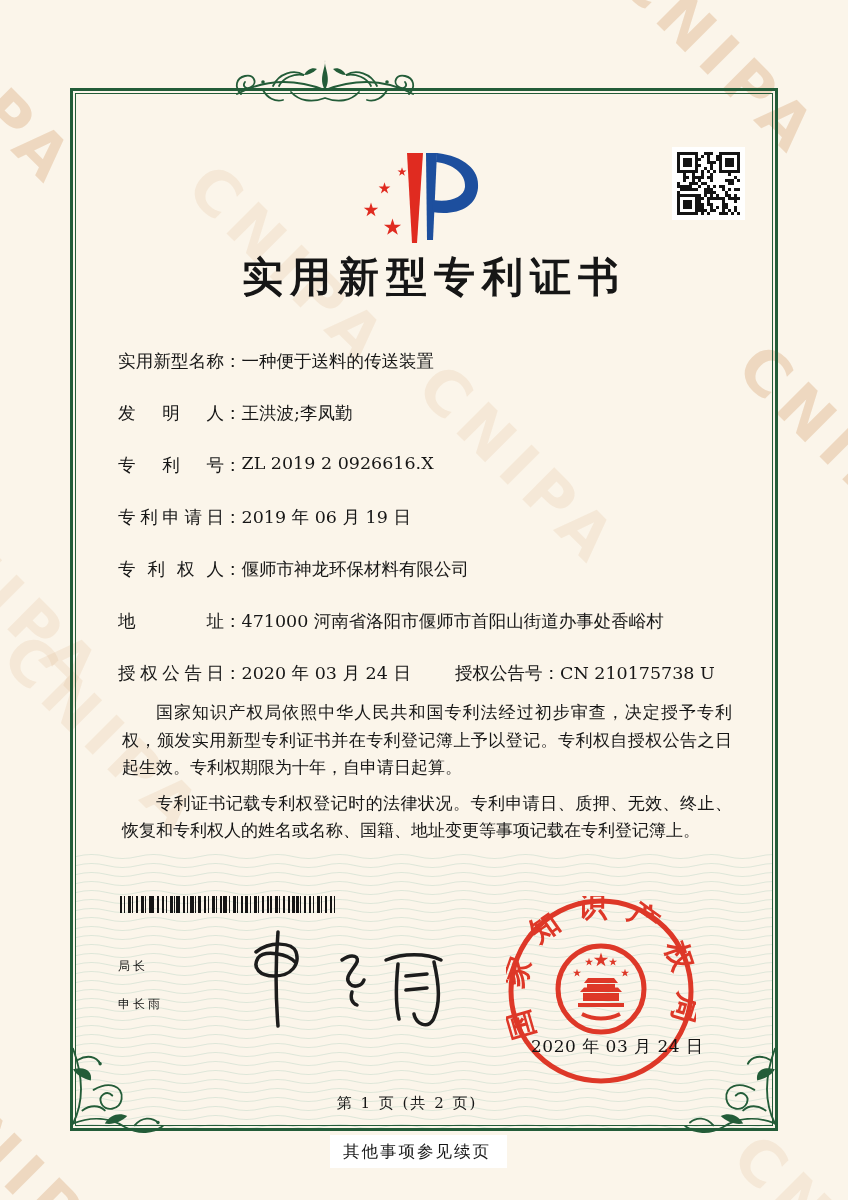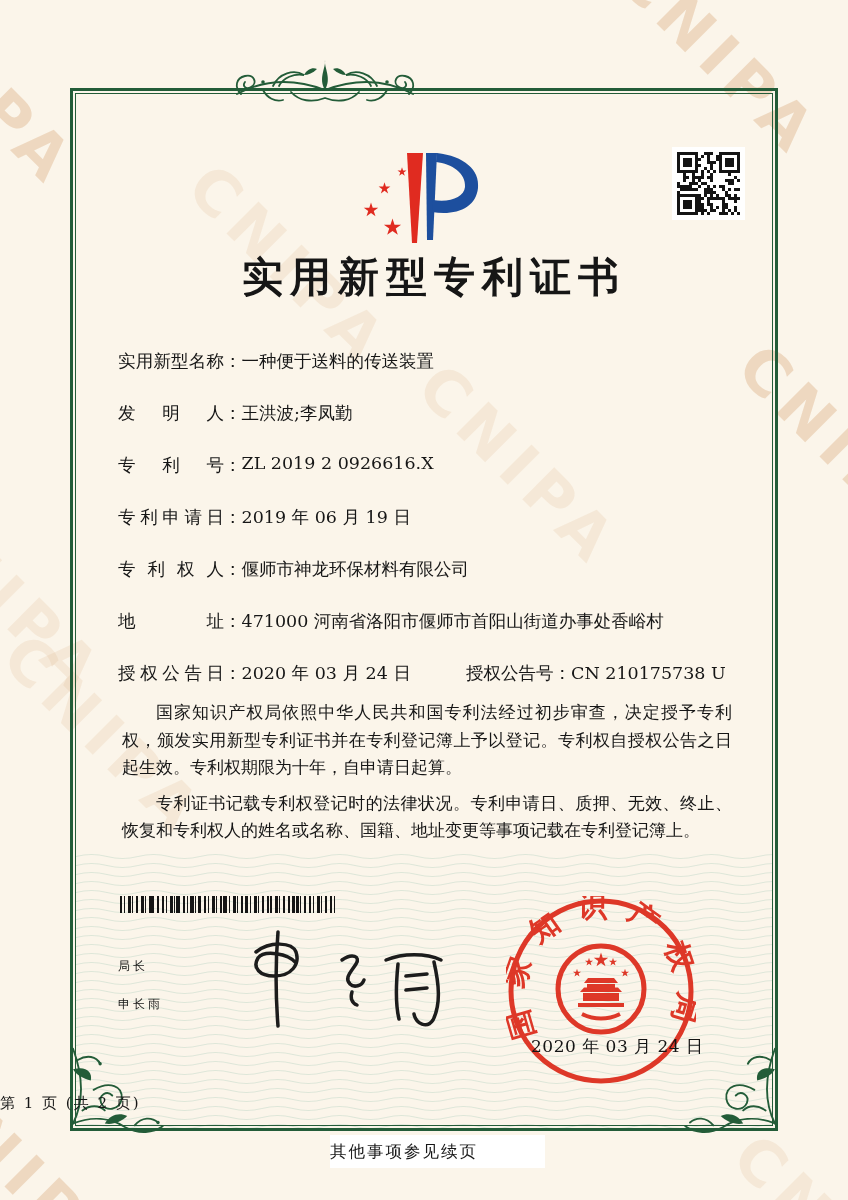--- a/index.html
+++ b/index.html
@@ -30,39 +30,39 @@
       padding:5px;display:grid;grid-template-columns:repeat(21,3px);
       grid-template-rows:repeat(21,3px);z-index:4}
   .qr .on{background:#141414}
   .title{position:absolute;left:10px;top:250px;width:848px;text-align:center;
          font-size:41px;font-weight:700;letter-spacing:7px;z-index:4}
   
   .fields{position:absolute;left:118px;top:349px;width:624px;font-size:17.5px;z-index:4}
   .row{height:52px;position:relative}
   .lbl{display:inline-block;width:106px;text-align:justify;text-align-last:justify;vertical-align:top}
   .val{vertical-align:top}
-  .grant-right{position:absolute;left:348px;top:0;white-space:nowrap}
+  .grant-right{position:absolute;left:337px;top:0;white-space:nowrap}
   .paras{position:absolute;left:114px;top:691px;width:626px;font-size:17px;
          line-height:1.62;text-align:justify;z-index:4}
   .para{text-indent:2em;margin:8px}
   
   .barcode{position:absolute;left:120px;top:896px;width:218px;height:17px;z-index:4;
     background-image:
       repeating-linear-gradient(90deg,#151515 0 2px,transparent 2px 4px,#151515 4px 5px,transparent 5px 8px,#151515 8px 11px,transparent 11px 12px,#151515 12px 13px,transparent 13px 16px,#151515 16px 18px,transparent 18px 21px),
       repeating-linear-gradient(90deg,transparent 0 9px,#151515 9px 11px,transparent 11px 23px,#151515 23px 24px,transparent 24px 31px,#151515 31px 34px,transparent 34px 47px)}
   .signer-title{position:absolute;left:118px;top:958px;font-size:12px;letter-spacing:3px;z-index:4}
   .signer-name{position:absolute;left:118px;top:996px;font-size:12px;letter-spacing:3px;z-index:4}
   .signature{position:absolute;left:240px;top:926px;z-index:4}
   .seal{position:absolute;left:506px;top:896px;z-index:5;opacity:.93}
   .seal-date{position:absolute;left:531px;top:1035px;font-size:17px;letter-spacing:.5px;
              color:#141414;z-index:6;white-space:nowrap}
-  .page-info{position:absolute;left:0;top:1094px;width:814px;text-align:left;
+  .page-info{position:absolute;left:0;top:1094px;width:814px;text-align:center;
              font-size:15px;letter-spacing:2px;z-index:4}
-  .note-box{position:absolute;left:330px;top:1135px;width:215px;height:33px;background:#ffffff;
-            display:flex;align-items:center;font-size:16.5px;
+  .note-box{position:absolute;left:330px;top:1135px;width:177px;height:33px;background:#ffffff;
+            display:flex;align-items:center;padding-left:13px;font-size:16.5px;
             letter-spacing:2px;z-index:4}
   
   .fill-red{fill:var(--logo_red)} .fill-blue{fill:var(--logo_blue)}
   .stroke-green{stroke:var(--border_green);fill:none}
   .fill-green{fill:var(--border_green)}
   .seal-stroke{stroke:var(--seal_red);fill:none}
   .seal-fill{fill:var(--seal_red)}
   .seal-text{fill:var(--seal_red);font-family:"DejaVu Serif","Liberation Serif",serif;
              font-weight:600;font-size:29px;letter-spacing:18px}
   .sig-stroke{stroke:#1c1c1c;fill:none;stroke-width:3.5;stroke-linecap:round;stroke-linejoin:round}

